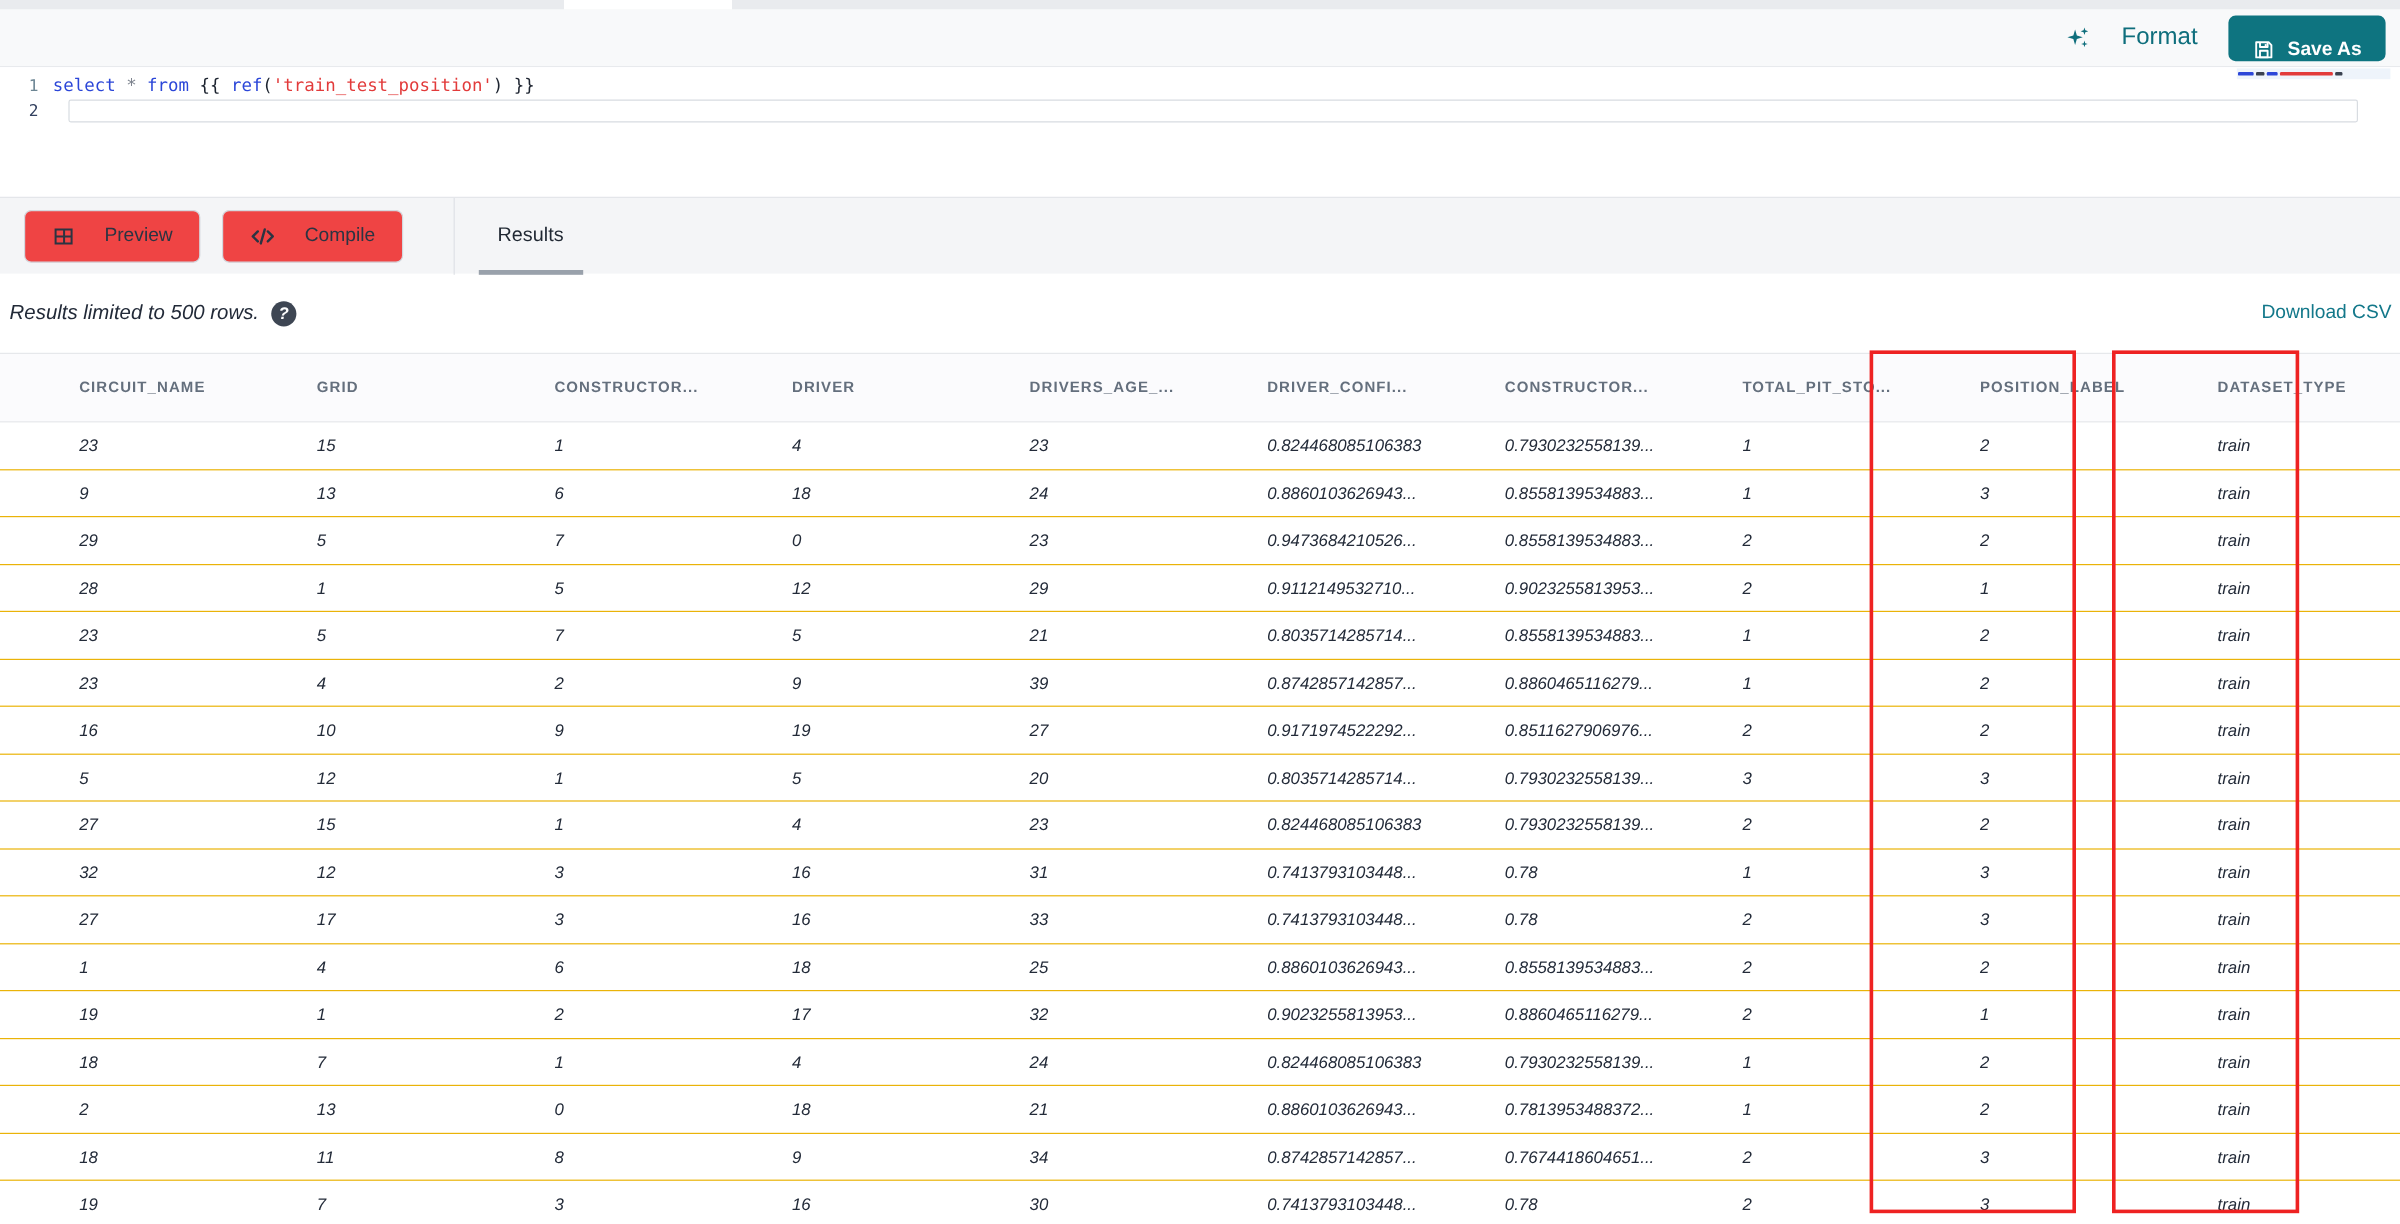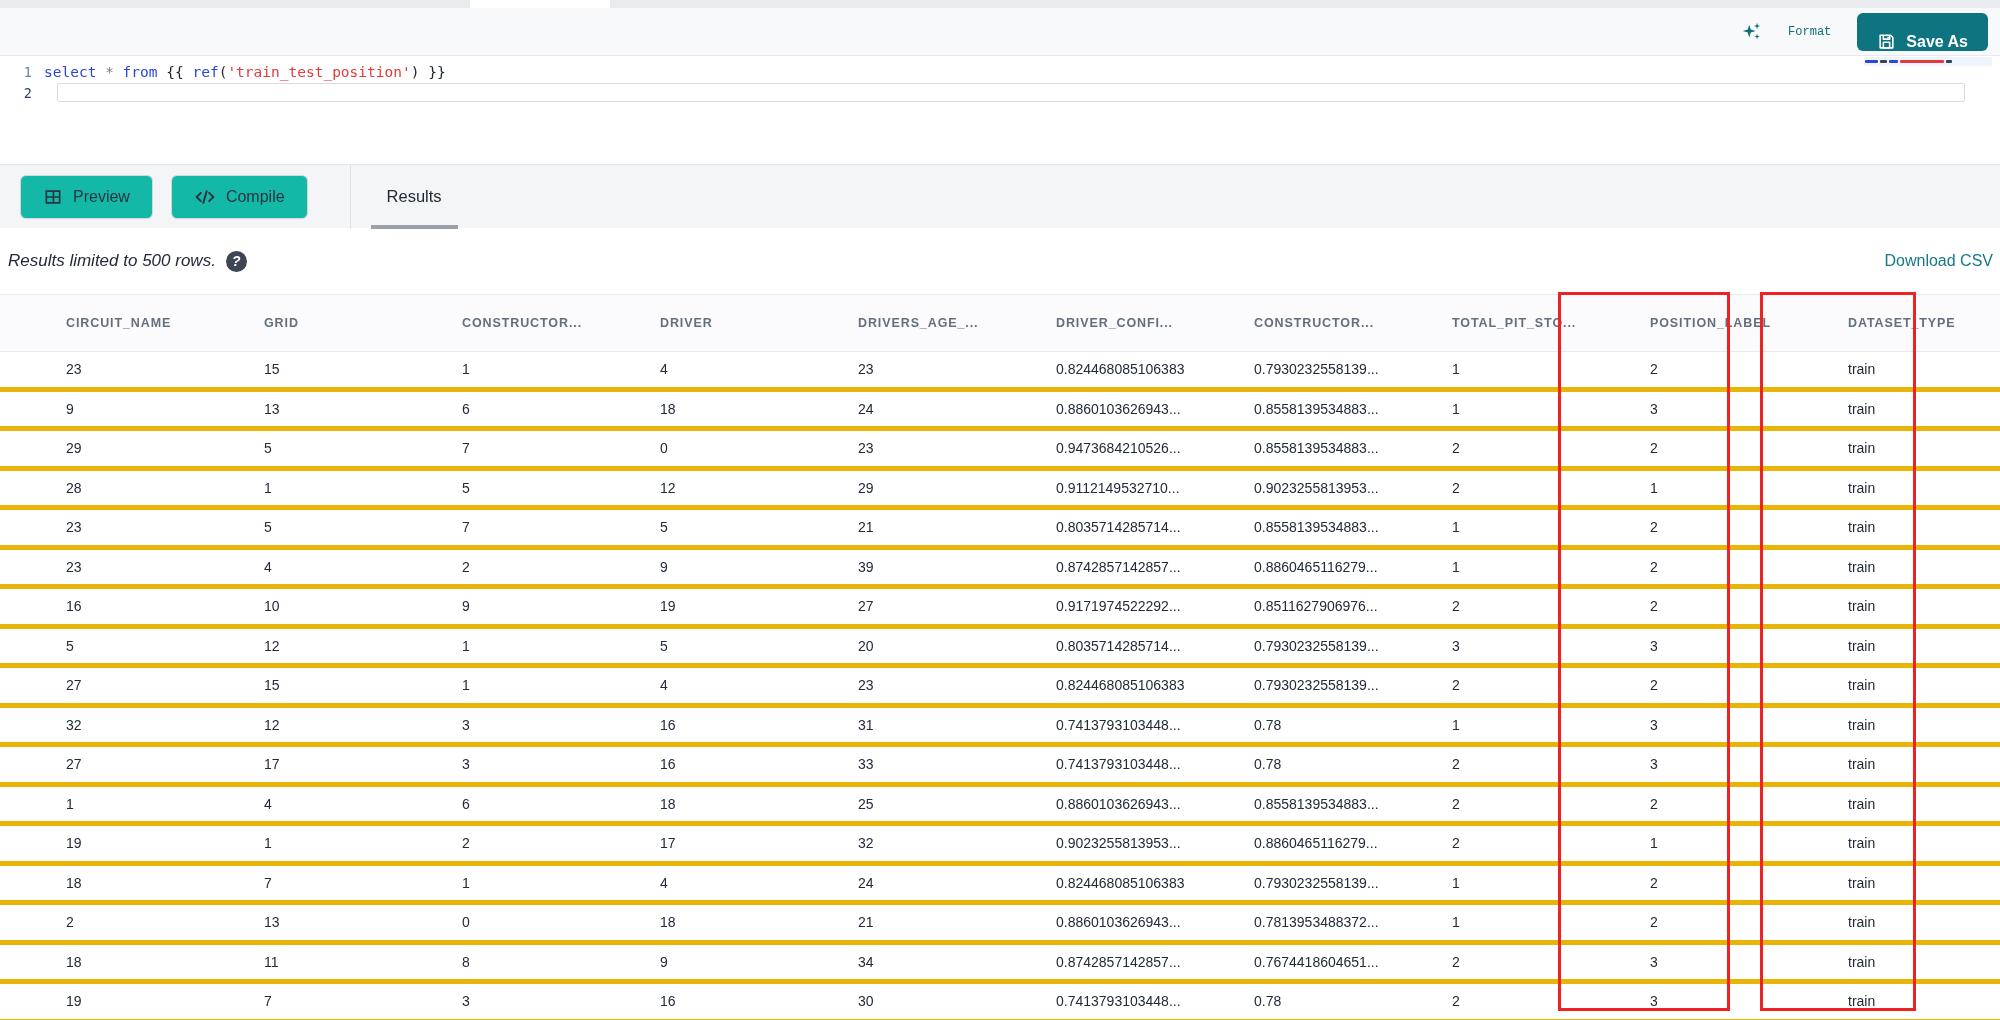--- a/index.html
+++ b/index.html
@@ -6,21 +6,21 @@
   html,body { width: 2000px; height: 1020px; overflow: hidden; background: #fff;
     font-family: "Liberation Sans", sans-serif; color: #232b39; }
 
   
   .top-strip { height: 8px; background: #e9ebee; position: relative; }
   .top-strip .active-tab { position: absolute; left: 470px; top: 0; width: 140px; height: 8px; background: #ffffff; }
 
   
   .toolbar { height: 48px; background: #f8f9fa; border-bottom: 1px solid #e8eaed;
     display: flex; align-items: center; justify-content: flex-end; padding-right: 12px; gap: 26px; position: relative; }
-  .format-btn { display: flex; align-items: center; gap: 25px; color: #0e6e7c; font-size: 12px; cursor: pointer; background: none; border: none; font-family: Liberation Mono, monospace; }
+  .format-btn { display: flex; align-items: center; gap: 25px; color: #0e6e7c; font-size: 20px; cursor: pointer; background: none; border: none; font-family: Liberation Sans, sans-serif; }
   .saveas-btn { display: flex; align-items: flex-end; gap: 10px; background: #0e7480; color: #fff;
     border: none; border-radius: 6px; height: 38px; padding: 0 20px; font-size: 16px; font-weight: 700; font-family: inherit; cursor: pointer; }
 
   
   .editor { height: 108px; background: #fff; position: relative; padding-top: 5px;
     font-family: "DejaVu Sans Mono", monospace; font-size: 14.5px; }
   .code-row { display: flex; align-items: center; height: 21px; }
   .gutter { width: 44px; text-align: right; padding-right: 12px; font-size: 13.5px; }
   .ln-1 { color: #6d8694; }
   .ln-2 { color: #33415f; }
@@ -35,22 +35,22 @@
   .minimap i { display: block; height: 3px; border-radius: 1px; }
   .mm-blue { background: #2b46d8; width: 13px; }
   .mm-dark { background: #3a4250; width: 7px; }
   .mm-blue2 { background: #2b46d8; width: 9px; }
   .mm-red { background: #e23b3b; width: 44px; }
   .mm-dark2 { background: #3a4250; width: 6px; }
 
   
   .actions-bar { height: 64px; background: #f4f5f7; border-top: 1px solid #e4e6ea;
     display: flex; align-items: center; position: relative; }
-  .act-btn { display: flex; align-items: center; gap: 10px; height: 44px; padding: 0 22px;
-    background: #14b8a6; border: 1px solid #d4d8de; border-radius: 6px; font-size: 16px; color: #2b3442;
+  .act-btn { display: flex; align-items: center; gap: 24px; height: 44px; padding: 0 22px;
+    background: #ef4444; border: 1px solid #d4d8de; border-radius: 6px; font-size: 16px; color: #2b3442;
     font-family: inherit; font-weight: 500; cursor: pointer; }
   .btn-preview { margin-left: 20px; }
   .btn-compile { margin-left: 18px; }
   .vdivider { width: 1px; height: 64px; background: #dfe1e6; margin-left: 42px; }
   .tab { font-size: 16.5px; color: #1f2732; padding: 0 10px; height: 64px; display: flex; align-items: center; cursor: pointer; position: relative; }
   .tab-results { margin-left: 26px; }
   .tab-compiled { margin-left: 34px; }
   .tab.active::after { content: ""; position: absolute; left: -6px; right: -6px; bottom: 0; height: 4px; background: #99a1ab; }
 
   
@@ -61,21 +61,21 @@
   .help-icon { width: 21px; height: 21px; border-radius: 50%; background: #3e4653; color: #fff;
     font-size: 14px; font-weight: bold; display: flex; align-items: center; justify-content: center; cursor: pointer; }
   .download-link { font-size: 16px; color: #13788a; cursor: pointer; text-decoration: none; }
 
   
   .results-table { position: relative; }
   .thead-row, .tr { display: grid; grid-template-columns: repeat(9, 198px) 1fr; padding-left: 66px; }
   .thead-row { height: 58px; align-items: center; background: #fbfbfd;
     border-top: 1px solid #e6e8eb; border-bottom: 1px solid #e6e8eb; }
   .th { font-size: 12.5px; font-weight: bold; letter-spacing: 0.9px; color: #646f7d; text-transform: uppercase; }
-  .tr { height: 39.5px; align-items: center; border-bottom: 5px solid #eab308; }
+  .tr { height: 39.5px; align-items: center; border-bottom: 1px solid #eab308; font-style: italic; }
   .td { font-size: 14px; color: #232b39; }
 
   
   .hl-box { position: absolute; border: 3px solid #ee2222; pointer-events: none; }
   .hl-box-1 { left: 1558px; top: -2px; width: 172px; height: 719px; }
   .hl-box-2 { left: 1760px; top: -2px; width: 156px; height: 719px; }
 
   svg { display: block; }
 </style>
 </head>

